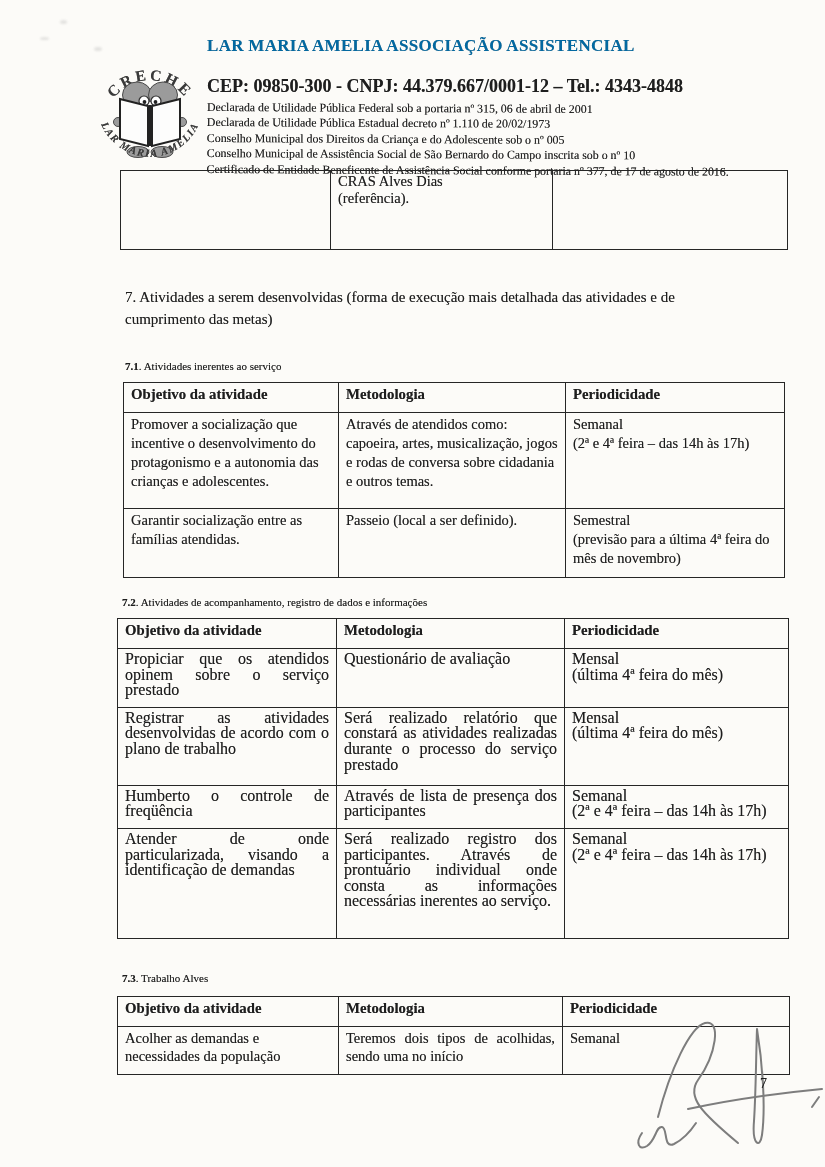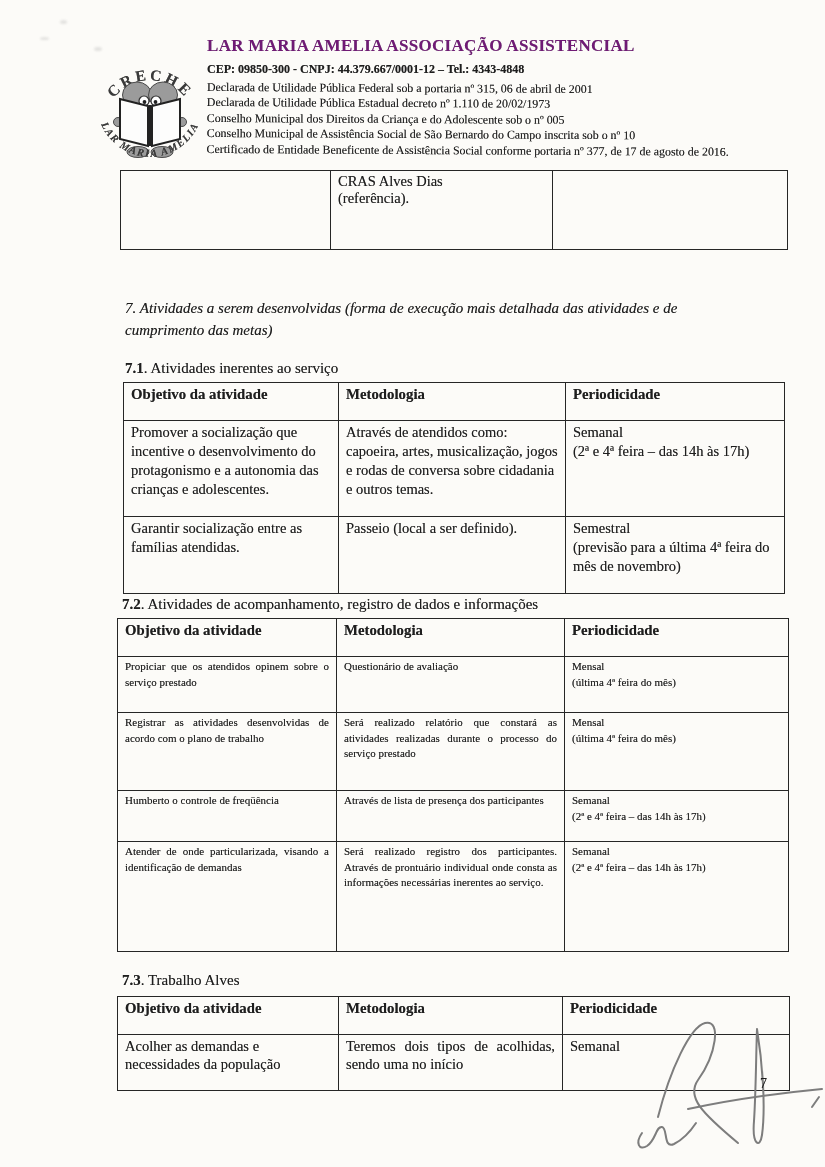--- a/index.html
+++ b/index.html
@@ -5,43 +5,43 @@
   html,body{margin:0;padding:0;background:#e8e8e8;}
   .page{
     position:relative;width:825px;height:1167px;margin:0 auto;
     background:#fcfbf8;overflow:hidden;
     font-family:"Liberation Serif","DejaVu Serif",serif;
     color:#1e1e1e;
     text-shadow:0 0 .45px rgba(30,30,30,.55);
   }
   
   .letterhead-text{position:absolute;left:207px;top:36px;width:600px;}
-  .org-name{font-size:17px;font-weight:bold;color:#701a75;letter-spacing:.3px;text-shadow:0 0 .6px rgba(140,140,140,.8);}
+  .org-name{font-size:17px;font-weight:bold;color:#0369a1;letter-spacing:.3px;text-shadow:0 0 .6px rgba(140,140,140,.8);}
   .addr-line{font-size:12.6px;font-weight:bold;margin-top:3px;}
-  .contact-line{font-size:12px;font-weight:bold;margin-top:6px;}
+  .contact-line{font-size:18px;font-weight:bold;margin-top:20px;}
   .registry{margin-top:3px;transform:rotate(.3deg);transform-origin:0 0;}
   .registry div{font-size:11.9px;line-height:15.4px;white-space:nowrap;}
   .logo-svg{position:absolute;left:88px;top:48px;}
   
   .smudge{position:absolute;border-radius:50%;background:#9a9a9a;opacity:.25;filter:blur(1px);}
   
   table{border-collapse:collapse;table-layout:fixed;}
-  td,th{border:1.6px solid #262626;vertical-align:top;padding:2px 7px 17px 7px;overflow:hidden;}
+  td,th{border:1.6px solid #262626;vertical-align:top;padding:2px 7px 9px 7px;overflow:hidden;}
   th{text-align:left;font-size:14.8px;font-weight:bold;padding-top:3px;}
   td{font-size:14.5px;}
   .pre{white-space:pre-line;}
   .just{text-align:justify;}
   .tbl{position:absolute;}
   .t71 td{line-height:19px;}
-  .t72 td{line-height:15.6px;font-size:11px;}
+  .t72 td{line-height:15.6px;font-size:16px;}
   .t73 td{line-height:18px;}
   
-  .sec7-heading{position:absolute;left:125px;top:298px;width:584px;
-    font-style:italic;font-size:15px;line-height:21.5px;}
-  .sub-heading{position:absolute;font-size:15px;}
+  .sec7-heading{position:absolute;left:125px;top:287px;width:584px;
+    font-size:15px;line-height:21.5px;}
+  .sub-heading{position:absolute;font-size:11px;}
   .sub-heading .num{font-weight:bold;}
   
   .page-number{position:absolute;left:760px;top:1076px;font-size:14px;}
   .signature-svg{position:absolute;left:590px;top:1005px;pointer-events:none;}
 </style>
 </head>
 <body>
 
 <div class="page">
 

